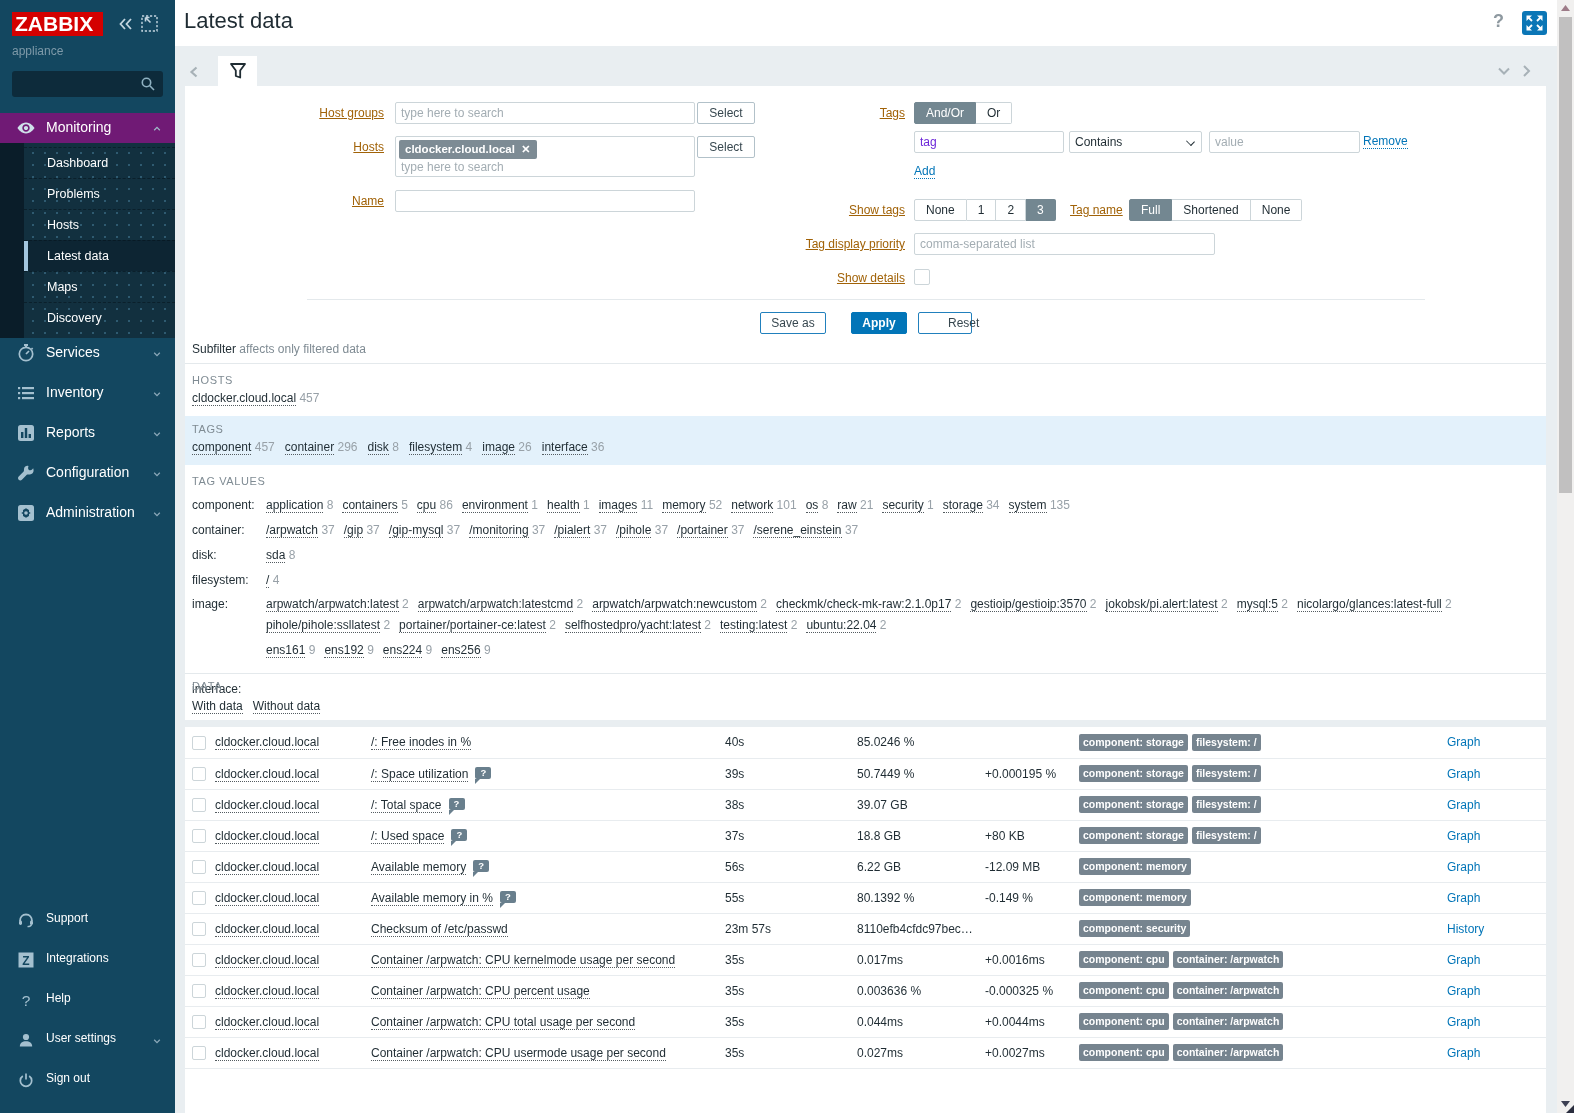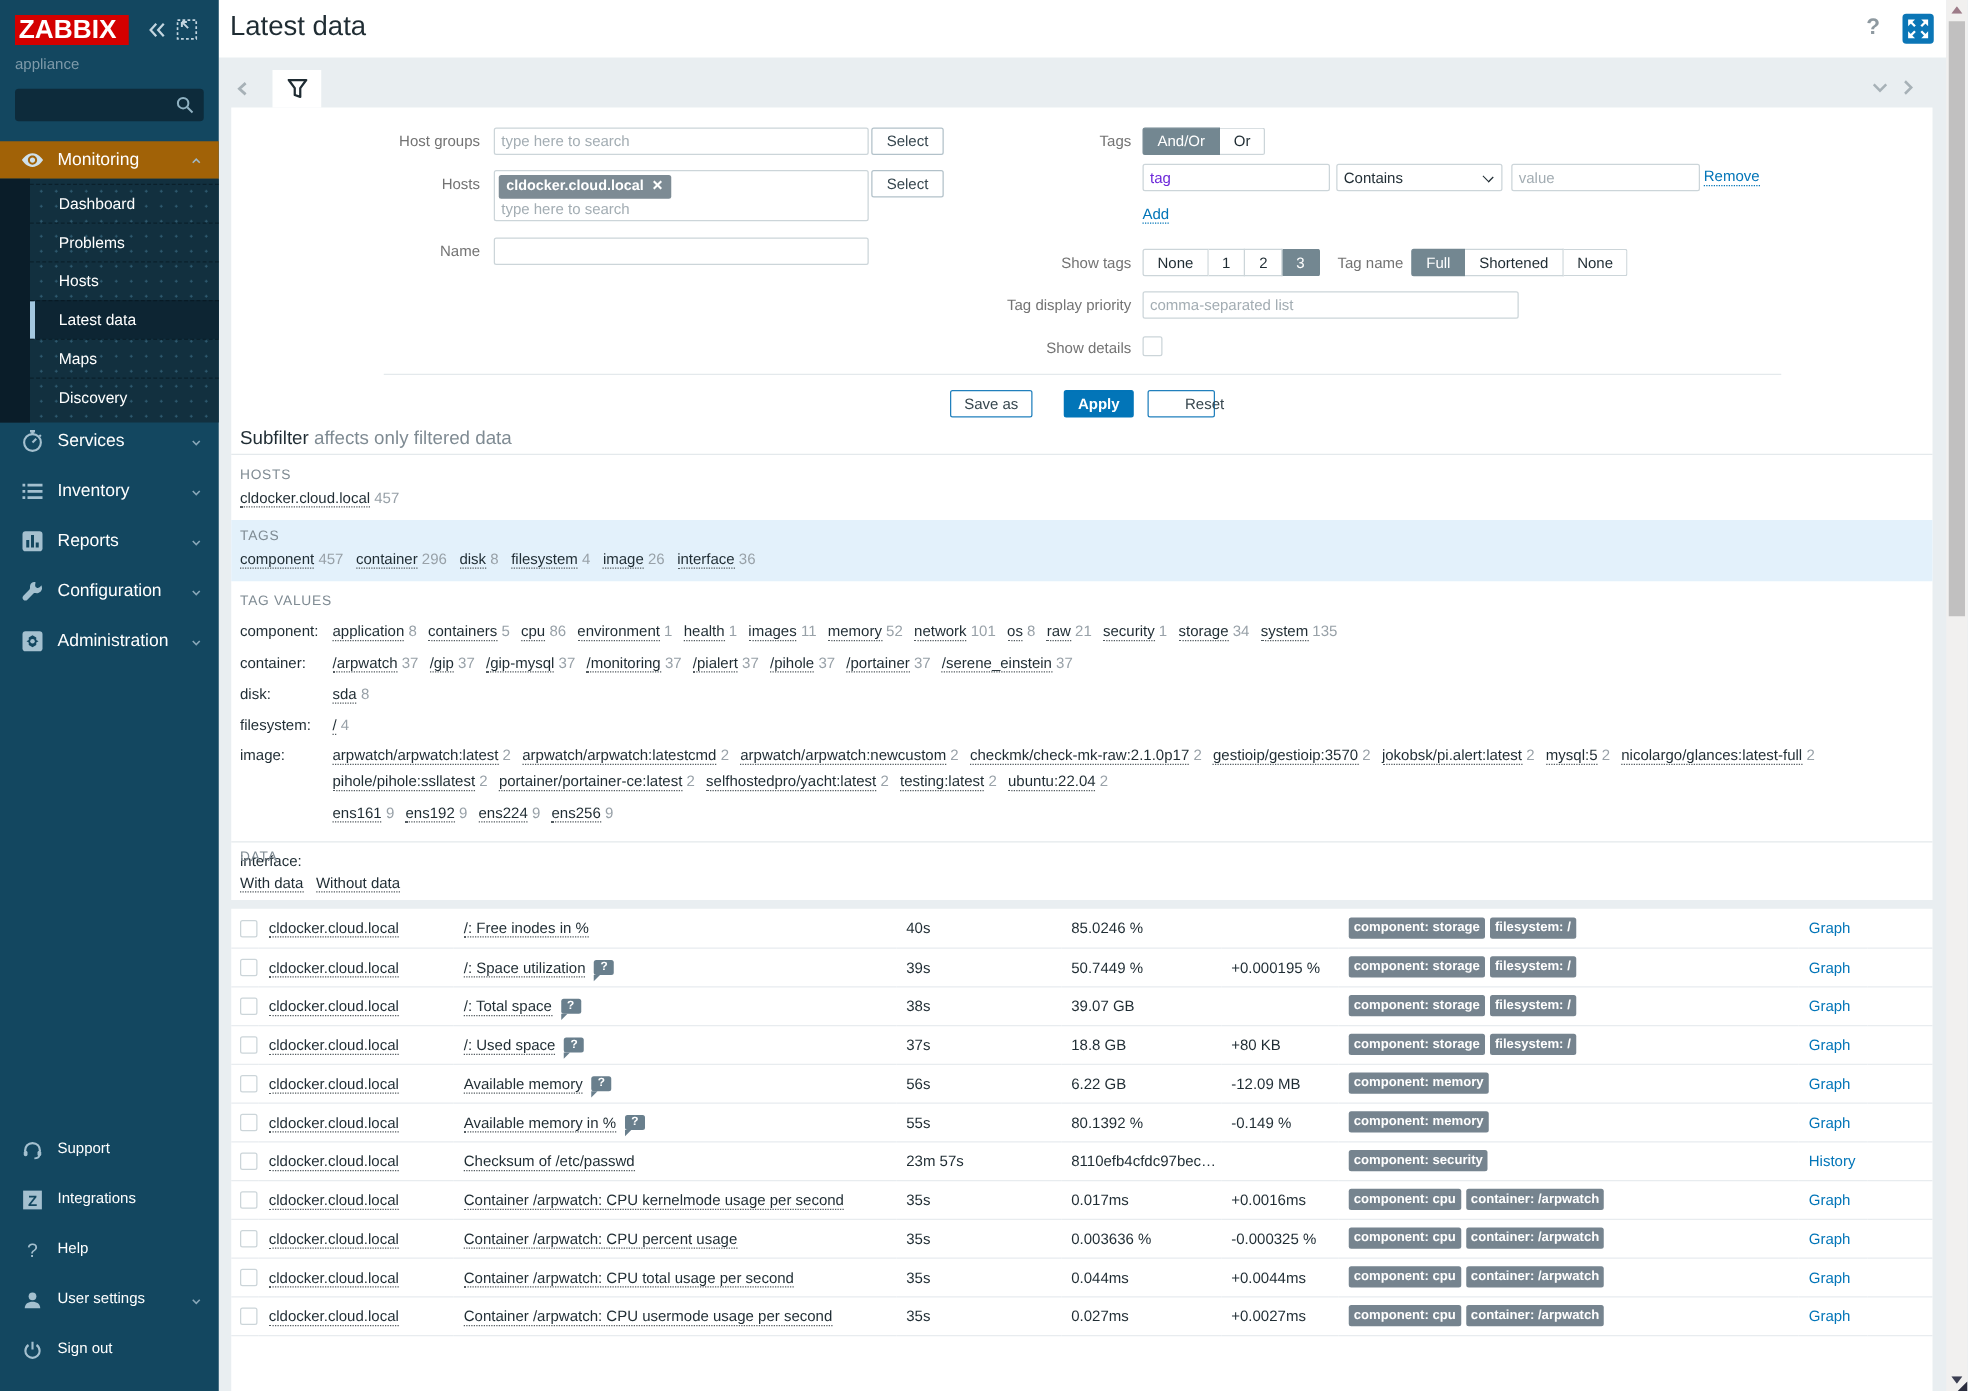--- a/index.html
+++ b/index.html
@@ -16,37 +16,37 @@
 .m-row { position:absolute; left:0; width:175px; height:30px; color:#fff; font-size:14px; }
 .m-row.small { font-size:12px; }
 .m-row .txt { position:absolute; left:46px; top:6px; }
 .m-row .icn { position:absolute; left:16px; top:5px; width:20px; height:20px; }
 .chev { position:absolute; right:14px; top:12px; width:8px; height:8px; }
 #submenu { position:absolute; left:0; top:143px; width:175px; height:195px; background:#12303f;
   background-image:radial-gradient(rgba(100,170,205,0.35) 0.9px, transparent 1.1px); background-size:12px 12px; background-position:3px 4px; }
 #submenu:before { content:""; position:absolute; left:0; top:0; width:24px; height:195px; background:#0a1d29; }
 .sm-item { position:absolute; left:24px; width:151px; height:31px; color:#fff; font-size:12.5px; line-height:30px; padding-left:23px; border-top:1px dashed rgba(4,16,24,0.5); box-sizing:border-box; }
 .sm-item.sel { background:#0d2533; box-shadow:inset 4px 0 0 #a3c6de; }
-#monrow { background:#a16207; }
+#monrow { background:#701a75; }
 
 #content { position:absolute; left:175px; top:0; width:1399px; height:1113px; background:#e9eef1; }
 #topband { position:absolute; left:0; top:0; width:1382px; height:46px; background:#fff; }
 #pagetitle { position:absolute; left:9px; top:8px; font-size:22px; color:#1f2c33; }
 #qmark { position:absolute; left:1318px; top:11px; color:#8e99a0; font-size:18px; font-weight:bold; }
 #kiosk { position:absolute; left:1347px; top:11px; width:25px; height:24px; background:#0b76b6; border-radius:3px; }
 #tabstrip { position:absolute; left:0; top:46px; width:1382px; height:40px; }
 #tabback { position:absolute; left:14px; top:18px; }
 #tabactive { position:absolute; left:43px; top:10px; width:39px; height:30px; background:#fff; }
 #tabchevs { position:absolute; left:1322px; top:17px; }
 
 #filterpanel { position:absolute; left:10px; top:86px; width:1361px; height:634px; background:#fff; font-size:12px; color:#1f2c33; }
 #tablepanel { position:absolute; left:10px; top:727px; width:1361px; height:386px; background:#fff; }
 
 
-.flabel { position:absolute; color:#737373; font-size:12px; }
+.flabel { position:absolute; color:#a16207; font-size:12px;text-decoration:underline; }
 .inp { position:absolute; border:1px solid #ccd5d9; border-radius:2px; background:#fff; font-size:12px; color:#1f2c33; padding:0 5px; font-family:"Liberation Sans", sans-serif; }
 .inp::placeholder { color:#a3adb3; opacity:1; }
 .btn-alt { position:absolute; border:1px solid #2180bd; border-radius:2px; background:#fff; color:#37474f; font-size:12px; text-align:center; font-family:"Liberation Sans", sans-serif; }
 .btn-sel { border-color:#b2c1c9; }
 .btn-blue { position:absolute; border:1px solid #0275b8; border-radius:2px; background:#0275b8; color:#fff; font-size:12px; font-weight:bold; text-align:center; }
 .seg { position:absolute; display:flex; height:22px; }
 .seg span { display:block; height:22px; line-height:21px; padding:0 11px; border:1px solid #ccd5d9; border-left-width:0; background:#fff; color:#1f2c33; font-size:12px; }
 .seg span:first-child { border-left-width:1px; border-radius:2px 0 0 2px; }
 .seg span:last-child { border-radius:0 2px 2px 0; }
 .seg span.on { background:#738791; border-color:#738791; color:#fff; }
@@ -149,21 +149,21 @@
     <div class="flabel" style="left:595px; top:151px; width:125px; text-align:right;">Tag display priority</div>
     <div class="inp" style="left:729px; top:147px; width:301px; height:22px; line-height:20px; color:#a3adb3;">comma-separated list</div>
     <div class="flabel" style="left:640px; top:185px; width:80px; text-align:right;">Show details</div>
     <div class="cb" style="position:absolute; left:729px; top:183px; width:16px; height:16px;"></div>
 
     <div style="position:absolute; left:122px; top:213px; width:1118px; border-top:1px solid #e4e9ec;"></div>
     <div class="btn-alt" style="left:575px; top:226px; width:66px; height:22px; line-height:20px;">Save as</div>
     <div class="btn-blue" style="left:666px; top:226px; width:56px; height:22px; line-height:20px;">Apply</div>
     <div class="btn-alt" style="left:733px; top:226px; width:54px; height:22px; line-height:20px;padding-left:29px;">Reset</div>
 
-    <div style="position:absolute; left:7px; top:256px; font-size:15px;">Subfilter <span style="color:#7f8b93;">affects only filtered data</span></div>
+    <div style="position:absolute; left:7px; top:256px; font-size:12px;">Subfilter <span style="color:#7f8b93;">affects only filtered data</span></div>
     <div style="position:absolute; left:0; top:277px; width:1361px; border-top:1px solid #e4e9ec;"></div>
     <div class="sf-h" style="position:absolute; left:7px; top:288px;">HOSTS</div>
     <div style="position:absolute; left:7px; top:305px;"><span class="sf-link">cldocker.cloud.local</span> <span class="sf-cnt">457</span></div>
     <div style="position:absolute; left:0; top:330px; width:1361px; height:49px; background:#e3f1fb;">
       <div class="sf-h" style="position:absolute; left:7px; top:7px;">TAGS</div>
       <div style="position:absolute; left:7px; top:24px;">
         <span class="sf-link">component</span> <span class="sf-cnt">457</span>&nbsp;&nbsp; <span class="sf-link">container</span> <span class="sf-cnt">296</span>&nbsp;&nbsp; <span class="sf-link">disk</span> <span class="sf-cnt">8</span>&nbsp;&nbsp; <span class="sf-link">filesystem</span> <span class="sf-cnt">4</span>&nbsp;&nbsp; <span class="sf-link">image</span> <span class="sf-cnt">26</span>&nbsp;&nbsp; <span class="sf-link">interface</span> <span class="sf-cnt">36</span>
       </div>
     </div>
     <div class="sf-h" style="position:absolute; left:7px; top:389px;">TAG VALUES</div>

